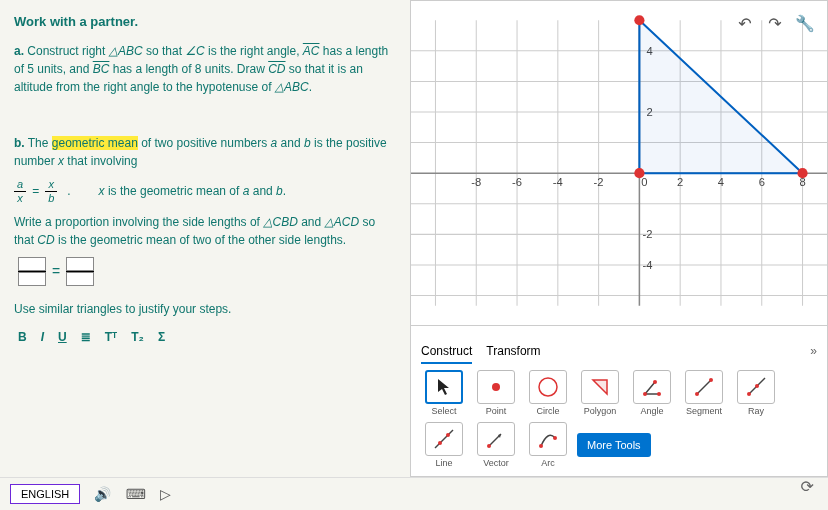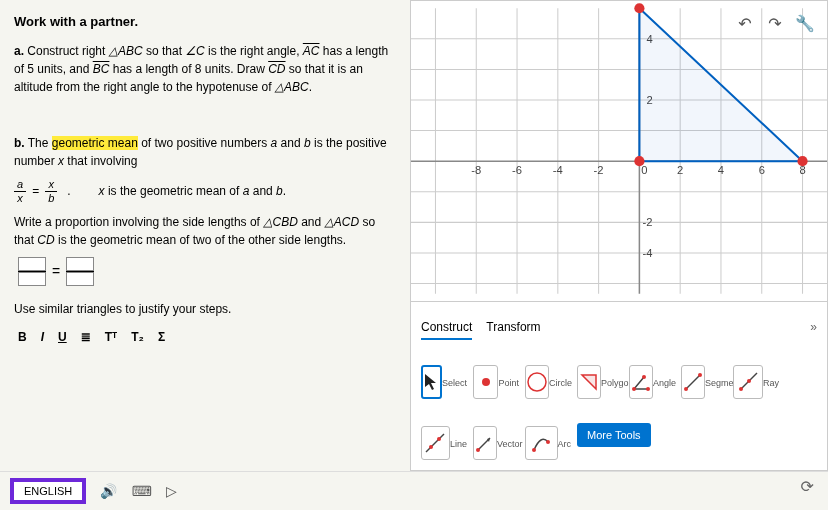--- a/index.html
+++ b/index.html
@@ -1,44 +1,44 @@
 <!DOCTYPE html>
 <html><head>
 <meta charset="utf-8">
 <style>
 * { margin: 0; padding: 0; box-sizing: border-box; font-family: Arial, sans-serif; }
 body { width: 828px; height: 510px; background: #f5f5f0; display: flex; flex-direction: column; position: relative; }
 .main { display: flex; flex: 1; }
-.left-panel { width: 410px; padding: 12px 14px; font-size: 12px; line-height: 1.5; color: #000000; }
+.left-panel { width: 410px; padding: 12px 14px; font-size: 12px; line-height: 1.5; color: #0f766e; }
 .left-panel .heading { font-weight: bold; font-size: 13px; margin-bottom: 10px; }
 .left-panel p { margin-bottom: 8px; }
 .math { font-style: italic; }
 .overline { text-decoration: overline; font-style: italic; }
 .highlight { background: #ffeb3b; }
 .proportion { display: flex; align-items: center; gap: 6px; margin: 8px 0 14px 4px; }
 .frac { display: inline-flex; flex-direction: column; align-items: center; }
 .frac .num, .frac .den { font-size: 11px; line-height: 1; padding: 1px 3px; }
 .frac .bar { width: 100%; height: 1px; background: #000; }
 .input-box { width: 28px; height: 14px; border: 1px solid #888; background: #fff; }
 .eq { font-size: 14px; }
 .toolbar { display: flex; gap: 14px; padding: 2px 8px; font-size: 12px; font-weight: bold; margin-top: 4px; margin-left: -4px; }
 .toolbar span { cursor: pointer; }
 .right-panel { flex: 1; background: #fff; border: 1px solid #ccc; position: relative; display: flex; flex-direction: column; }
 .graph-area { flex: 1; position: relative; min-height: 260px; }
 .tools-area { border-top: 1px solid #ccc; padding: 18px 10px 8px; }
 .tabs { display: flex; gap: 14px; font-size: 12px; margin-bottom: 6px; }
 .tabs span { padding-bottom: 4px; cursor: pointer; }
 .tabs .active { border-bottom: 2px solid #0073cf; }
 .tool-grid { display: flex; flex-wrap: wrap; gap: 6px; }
-.tool { width: 46px; display: flex; flex-direction: row; align-items: center; font-size: 9px; color: #555; cursor: pointer; margin-top: 19px; }
+.tool { width: 46px; display: flex; flex-direction: column; align-items: center; font-size: 9px; color: #555; cursor: pointer; }
 .tool .icon { width: 38px; height: 34px; border: 1px solid #bbb; border-radius: 3px; display: flex; align-items: center; justify-content: center; margin-bottom: 2px; background: #fff; }
 .tool.selected .icon { border: 2px solid #0073cf; }
 .more-tools { background: #0073cf; color: #fff; font-size: 11px; padding: 8px 10px; border-radius: 3px; align-self: center; cursor: pointer; height: 24px; display: flex; align-items: center; }
 .bottom-bar { display: flex; align-items: center; gap: 14px; padding: 6px 10px; border-top: 1px solid #ddd; background: #f5f5f0; }
-.lang-btn { border: 4px solid #6d28d9; padding: 3px 10px; font-size: 11px; background: #fff; cursor: pointer; }
+.lang-btn { border: 1px solid #6d28d9; padding: 3px 10px; font-size: 11px; background: #fff; cursor: pointer; }
 .bottom-bar .ico { font-size: 14px; color: #555; cursor: pointer; }
 .top-icons { position: absolute; top: 12px; right: 12px; display: flex; gap: 10px; z-index: 5; }
 .top-icons span { width: 20px; height: 20px; display:flex; align-items:center; justify-content:center; color:#555; cursor:pointer; }
 .refresh-ico { position: absolute; bottom: 14px; right: 14px; font-size: 16px; color: #666; cursor: pointer; }
 .graph-svg { width: 100%; height: 100%; }
 </style>
 </head>
 <body>
 
 <div class="main">

